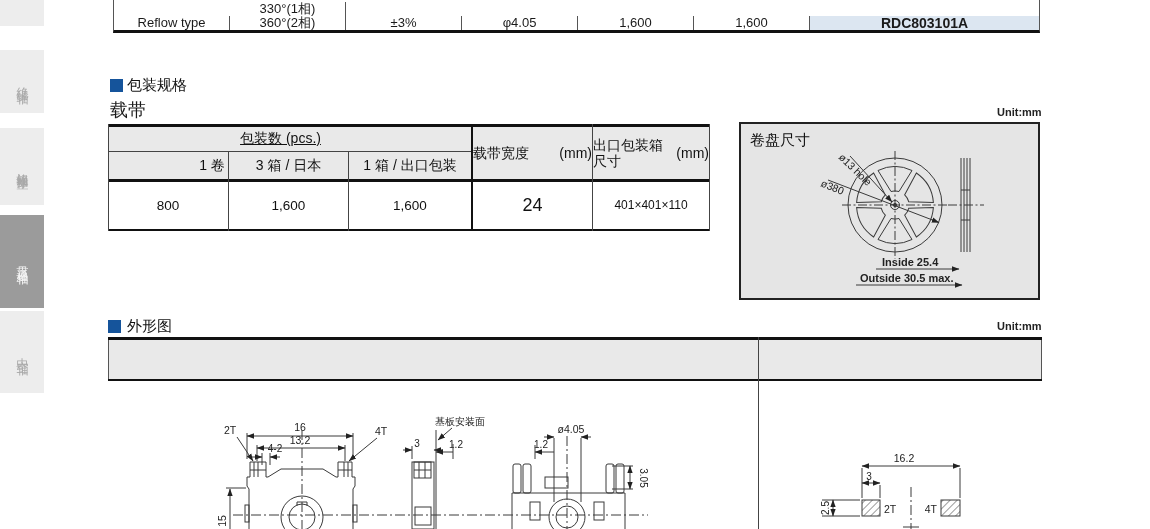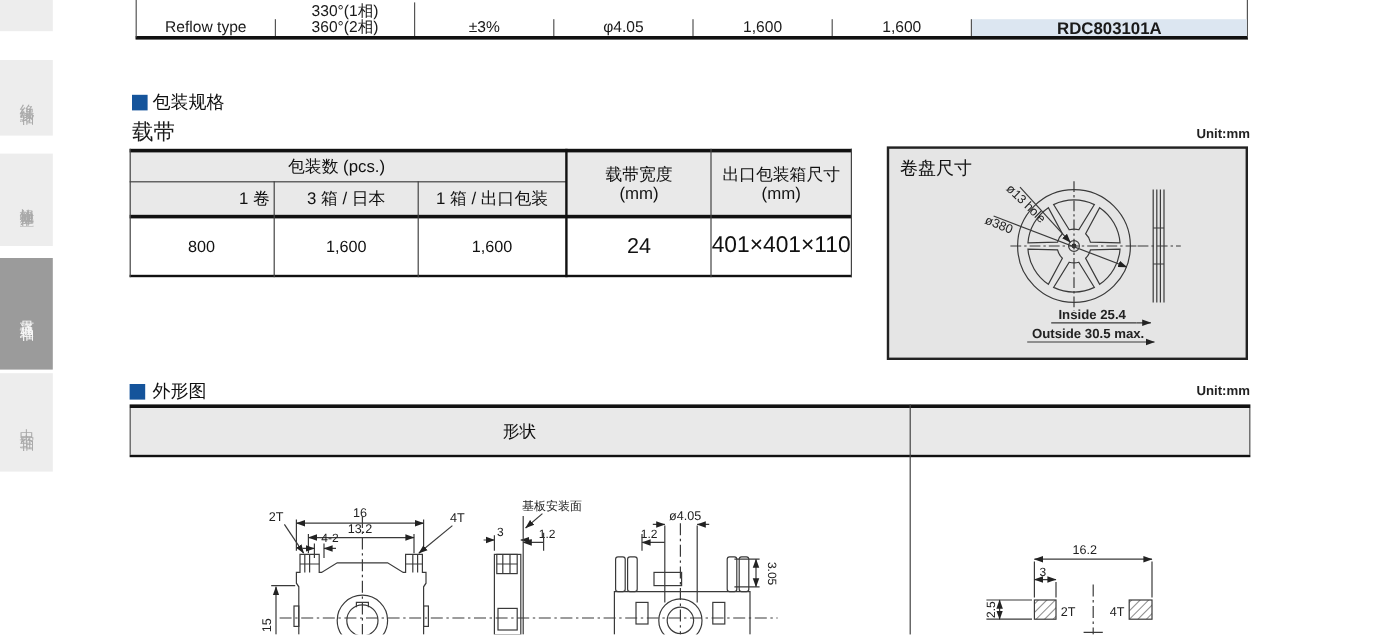--- a/index.html
+++ b/index.html
@@ -29,21 +29,21 @@
   .sub-title{font-size:18px;}
 
   .unit{font-size:11px;font-weight:600;color:#222;}
 
   
   .pkg{left:108px;top:124px;width:602px;height:107px;}
   .pkg .hdr-bg{left:0;top:2px;width:602px;height:53px;background:#e9e9e9;}
   .pkg .thick{background:#111;}
   .pkg .thin{background:#444;}
   .pkg-cell{display:flex;align-items:center;justify-content:center;font-size:14px;color:#111;}
-  .pkg-cell.two{flex-direction:column;line-height:16px;}
+  .pkg-cell.two{flex-direction:row;line-height:16px;justify-content:space-between;}
 
   
   .reel-box{left:739px;top:122px;width:301px;height:178px;border:2px solid #222;box-sizing:border-box;background:#e5e5e5;}
 
   
   .out-hdr-bg{left:108px;top:339.5px;width:934px;height:39px;background:#e9e9e9;
      border-left:1px solid #555;border-right:1px solid #555;box-sizing:border-box;}
   .out-cell{display:flex;flex-direction:column;align-items:center;justify-content:center;
      font-size:14px;line-height:17px;color:#111;}
 
@@ -105,38 +105,38 @@
     <div class="abs thick" style="left:0;top:55px;width:602px;height:2.5px;"></div>
     <div class="abs thick" style="left:0;top:104.5px;width:602px;height:2.5px;"></div>
 
     <div class="abs thin" style="left:0;top:0;width:1px;height:107px;"></div>
     <div class="abs thin" style="left:120px;top:27px;width:1px;height:80px;"></div>
     <div class="abs thin" style="left:240px;top:27px;width:1px;height:80px;"></div>
     <div class="abs thick" style="left:363px;top:0;width:2px;height:107px;"></div>
     <div class="abs thin" style="left:484px;top:0;width:1px;height:107px;"></div>
     <div class="abs thin" style="left:601px;top:0;width:1px;height:107px;"></div>
 
-    <div class="abs pkg-cell" style="left:0;top:2px;width:345px;height:25px;">包装数 (pcs.)</div>
+    <div class="abs pkg-cell" style="left:0;top:2px;width:345px;height:25px;text-decoration:underline;">包装数 (pcs.)</div>
     <div class="abs pkg-cell" style="left:0;top:28px;width:120px;height:27px;padding-left:44px;">1 卷</div>
     <div class="abs pkg-cell" style="left:121px;top:28px;width:119px;height:27px;">3 箱 / 日本</div>
     <div class="abs pkg-cell" style="left:241px;top:28px;width:122px;height:27px;">1 箱 / 出口包装</div>
     <div class="abs pkg-cell two" style="left:365px;top:2px;width:119px;height:53px;">
       <span>载带宽度</span>
       <span>(mm)</span>
     </div>
     <div class="abs pkg-cell two" style="left:485px;top:2px;width:116px;height:53px;">
       <span>出口包装箱尺寸</span>
       <span>(mm)</span>
     </div>
 
     <div class="abs pkg-cell" style="left:0;top:58px;width:120px;height:46px;font-size:13.5px;">800</div>
     <div class="abs pkg-cell" style="left:121px;top:58px;width:119px;height:46px;font-size:13.5px;">1,600</div>
     <div class="abs pkg-cell" style="left:241px;top:58px;width:122px;height:46px;font-size:13.5px;">1,600</div>
     <div class="abs pkg-cell" style="left:365px;top:58px;width:119px;height:46px;font-size:18px;">24</div>
-    <div class="abs pkg-cell" style="left:485px;top:58px;width:116px;height:46px;font-size:19px;">401×401×110</div>
+    <div class="abs pkg-cell" style="left:485px;top:58px;width:116px;height:46px;font-size:12px;">401×401×110</div>
   </div>
 
   <div class="abs reel-box">
     <svg width="297" height="174" viewBox="741 124 297 174">
       <defs>
         <marker id="arr" viewBox="0 0 10 10" refX="9" refY="5" markerWidth="8" markerHeight="8" orient="auto-start-reverse">
           <path d="M0,1.6 L9.5,5 L0,8.4 Z" fill="#222"></path>
         </marker>
       </defs>
       <text class="rtitle" x="750" y="145">卷盘尺寸</text>
@@ -180,21 +180,20 @@
 
   <div class="abs sec-title" style="left:108px;top:317px;">
     <span class="sec-sq" style="margin-right:6px;"></span>
     <span>外形图</span>
   </div>
   <div class="abs unit" style="left:997px;top:320px;">Unit:mm</div>
 
   <div class="abs thickbar" style="left:108px;top:337px;width:934px;height:2.5px;background:#111;"></div>
   <div class="abs out-hdr-bg"></div>
   <div class="abs thickbar" style="left:108px;top:378.5px;width:934px;height:2.5px;background:#111;"></div>
-  <div class="abs out-cell" style="left:108px;top:339px;width:650px;height:40px;">形状</div>
 
   <div class="abs" style="left:758px;top:337px;width:1px;height:192px;background:#444;"></div>
 
   <svg class="abs" style="left:108px;top:382px;" width="934" height="147" viewBox="108 382 934 147">
     <defs>
       <pattern id="hatch" width="5" height="5" patternUnits="userSpaceOnUse" patternTransform="rotate(45)">
         <line x1="0" y1="0" x2="0" y2="5" stroke="#3a3a3a" stroke-width="1"></line>
       </pattern>
     </defs>
 

